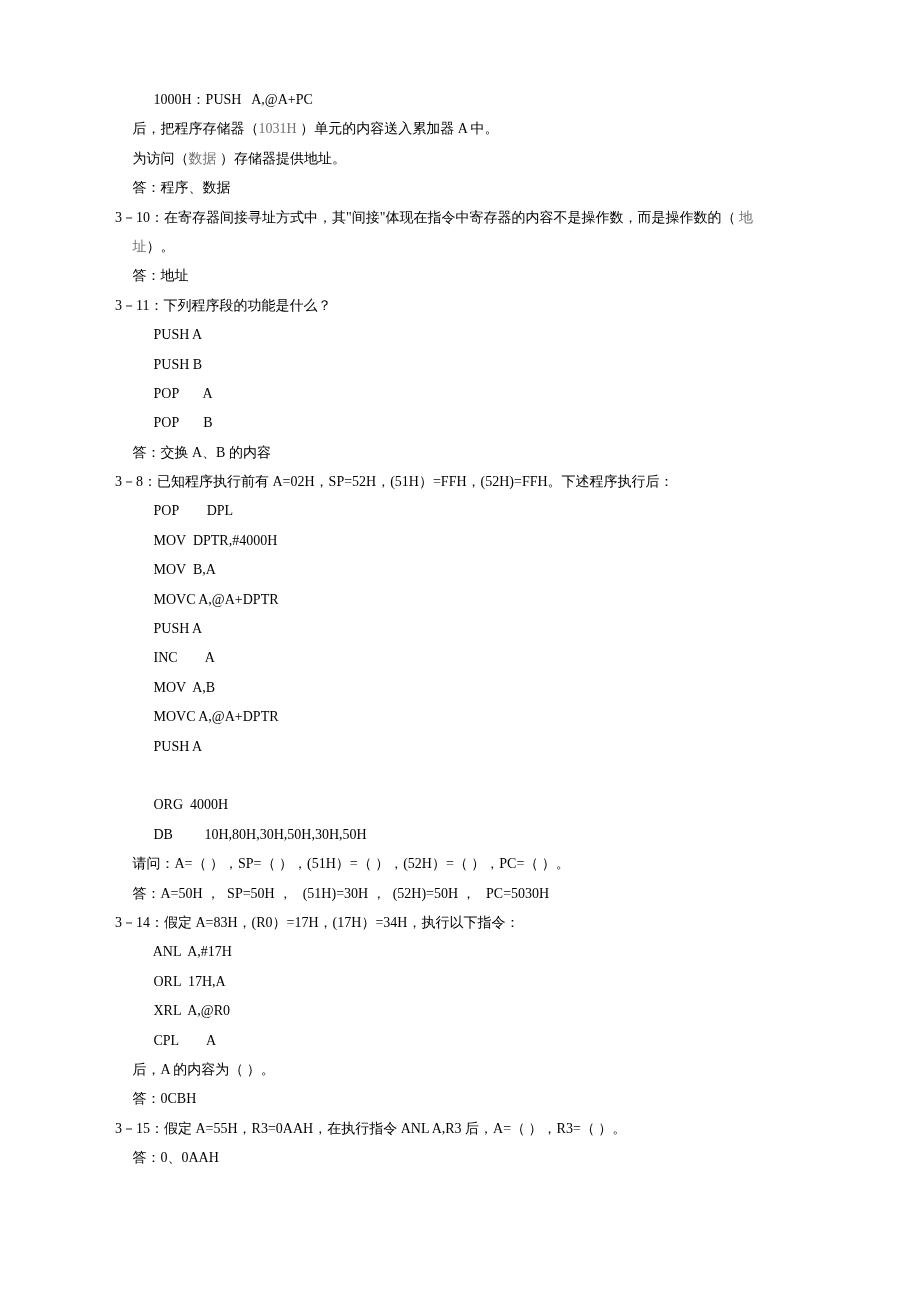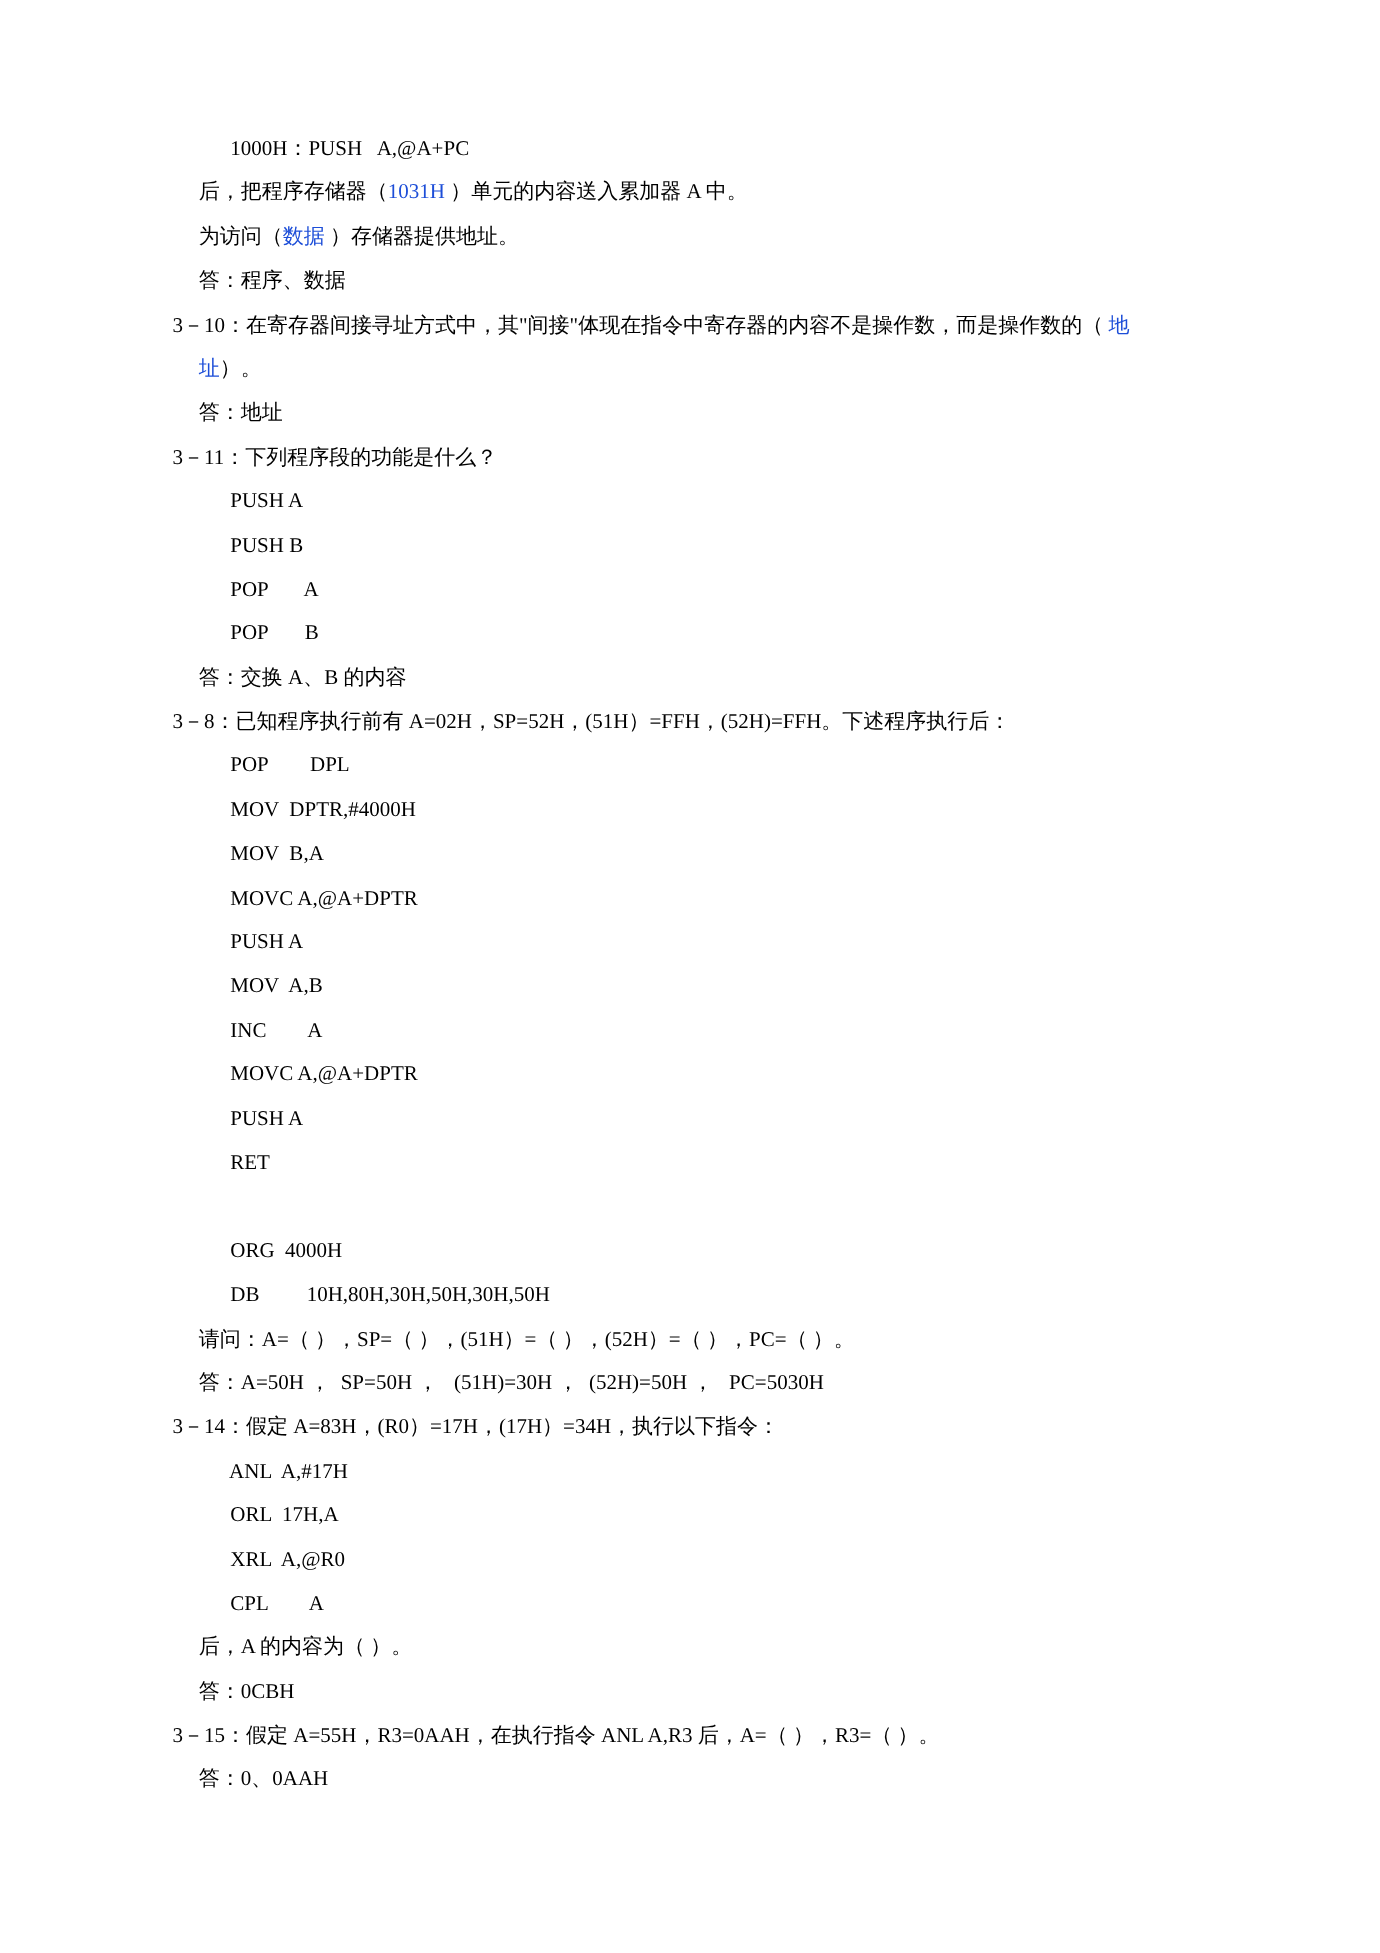--- a/index.html
+++ b/index.html
@@ -13,21 +13,21 @@
   }
   .page {
     width: 920px;
     min-height: 1302px;
     padding: 85px 115px 85px 115px;
     box-sizing: border-box;
   }
   .row {
     white-space: pre;
   }
-  .red { color: #1d4ed8; text-align: right; }
+  .red { color: #737373; text-align: right; }
 </style>
 </head>
 <body>
 
 <div class="page">
   <div class="row"><span>           </span><span>1000H：PUSH   A,@A+PC</span></div>
   <div class="row"><span>     </span><span>后，把程序存储器（</span><span class="red">1031H </span><span>）单元的内容送入累加器 A 中。</span></div>
   <div class="row"><span>     </span><span>为访问（</span><span class="red">数据 </span><span>）存储器提供地址。</span></div>
   <div class="row"><span>     </span><span>答：程序、数据</span></div>
   <div class="row"><span></span><span>3－10：在寄存器间接寻址方式中，其"间接"体现在指令中寄存器的内容不是操作数，而是操作数的（ </span><span class="red">地</span></div>
@@ -38,25 +38,24 @@
   <div class="row"><span>           </span><span>PUSH B</span></div>
   <div class="row"><span>           </span><span>POP       A</span></div>
   <div class="row"><span>           </span><span>POP       B</span></div>
   <div class="row"><span>     </span><span>答：交换 A、B 的内容</span></div>
   <div class="row"><span></span><span>3－8：已知程序执行前有 A=02H，SP=52H，(51H）=FFH，(52H)=FFH。下述程序执行后：</span></div>
   <div class="row"><span>           </span><span>POP        DPL</span></div>
   <div class="row"><span>           </span><span>MOV  DPTR,#4000H</span></div>
   <div class="row"><span>           </span><span>MOV  B,A</span></div>
   <div class="row"><span>           </span><span>MOVC A,@A+DPTR</span></div>
   <div class="row"><span>           </span><span>PUSH A</span></div>
+  <div class="row"><span>           </span><span>INC        A</span></div>
   <div class="row"><span>           </span><span>MOV  A,B</span></div>
-  <div class="row"><span>           </span><span>INC        A</span></div>
   <div class="row"><span>           </span><span>MOVC A,@A+DPTR</span></div>
   <div class="row"><span>           </span><span>PUSH A</span></div>
-  <div class="row"><span>           </span><span>RET</span></div>
   <div class="row"><span>           </span><span></span>&nbsp;</div>
   <div class="row"><span>           </span><span>ORG  4000H</span></div>
   <div class="row"><span>           </span><span>DB         10H,80H,30H,50H,30H,50H</span></div>
   <div class="row"><span>     </span><span>请问：A=（ ），SP=（ ），(51H）=（ ），(52H）=（ ），PC=（ ）。</span></div>
   <div class="row"><span>     </span><span>答：A=50H ，  SP=50H ，   (51H)=30H ，  (52H)=50H ，   PC=5030H</span></div>
   <div class="row"><span></span><span>3－14：假定 A=83H，(R0）=17H，(17H）=34H，执行以下指令：</span></div>
   <div class="row"><span>           </span><span>ANL  A,#17H</span></div>
   <div class="row"><span>           </span><span>ORL  17H,A</span></div>
   <div class="row"><span>           </span><span>XRL  A,@R0</span></div>
   <div class="row"><span>           </span><span>CPL        A</span></div>

